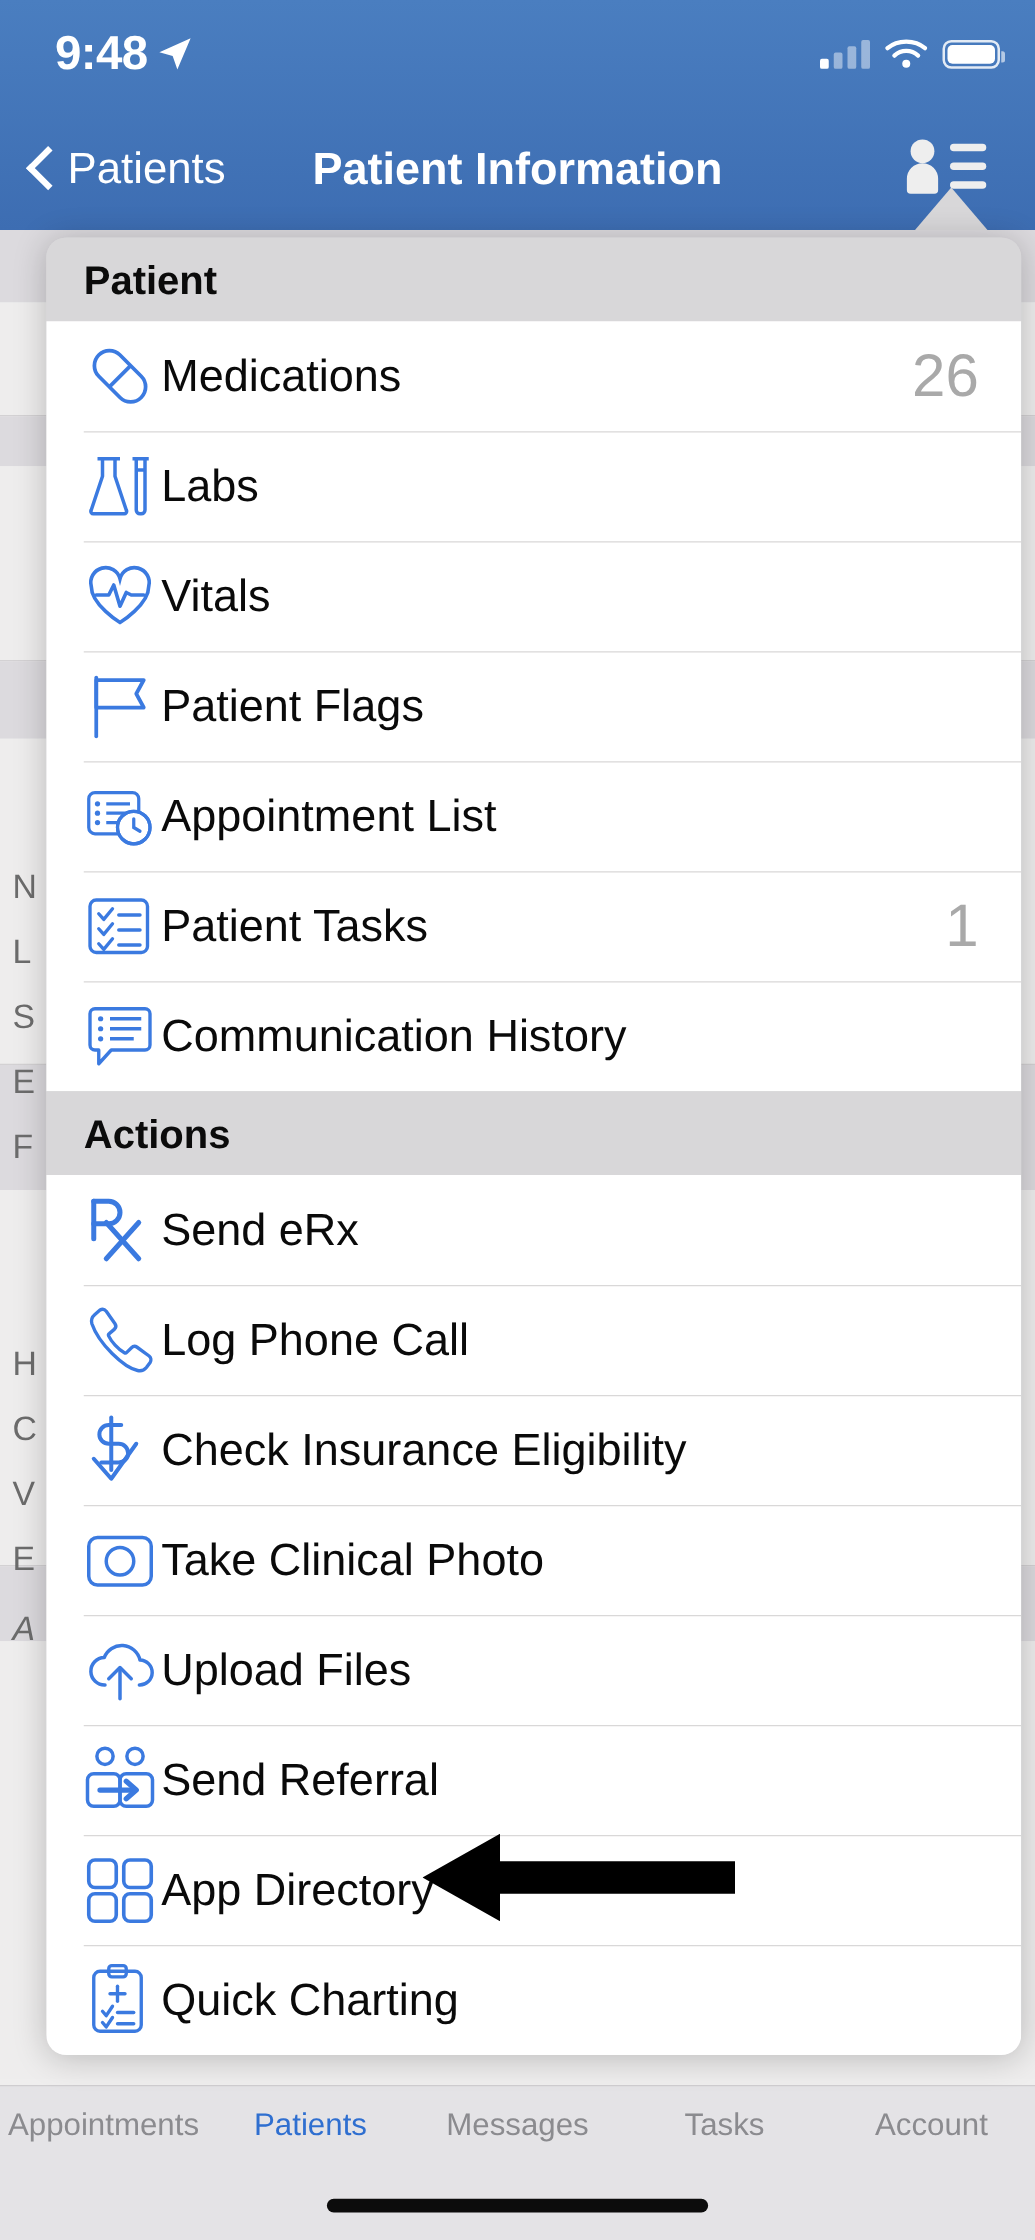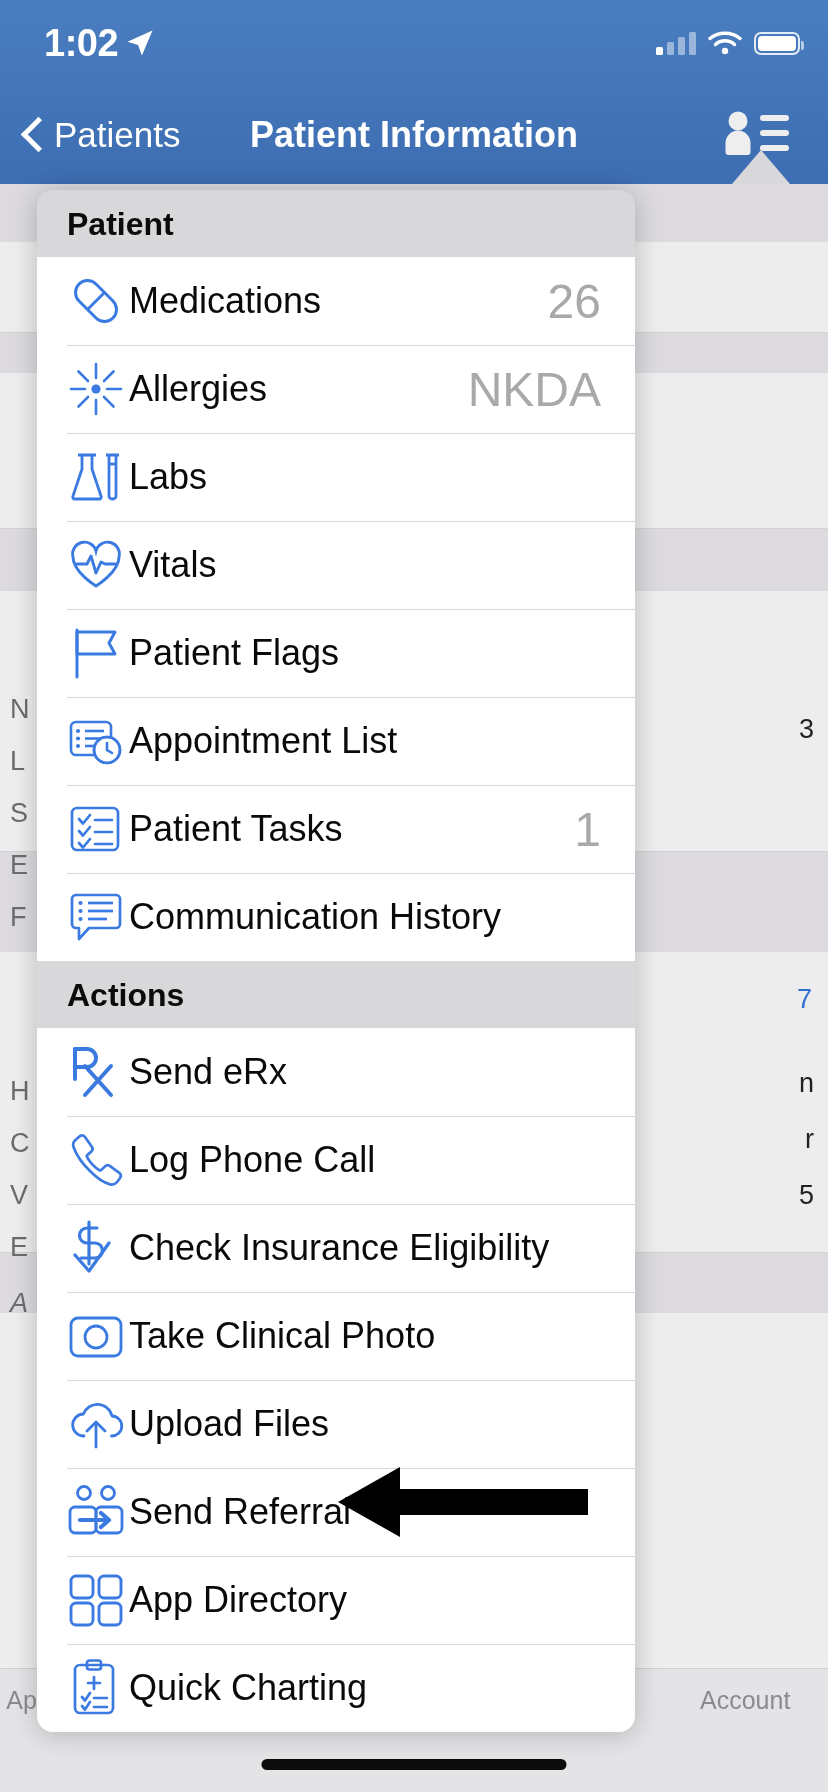--- a/index.html
+++ b/index.html
@@ -82,21 +82,21 @@
   .tabs{ display:flex; height:62px; align-items:center; }
   .tab{ flex:1; text-align:center; font-size:25px; color:#8b8b8f; }
   .tab.active{ color:#2f6fd0; }
   .homebar{
     position:absolute; left:50%; transform:translateX(-50%); bottom:22px;
     width:305px; height:11px; background:#0c0c0c; border-radius:6px;
   }
 
   
   .pop{
-    position:absolute; left:37px; top:190px; width:598px;
+    position:absolute; left:37px; top:190px; width:780px;
     border-radius:16px; overflow:hidden;
     box-shadow:0 2px 26px rgba(0,0,0,.22);
     background:#d8d7d9;
   }
   .pop-arrow{
     position:absolute; left:732px; top:150px; width:0;height:0;
     border-left:29px solid transparent; border-right:29px solid transparent;
     border-bottom:34px solid #d8d7d9;
   }
   .sec-header{
@@ -165,21 +165,21 @@
       <div class="tab active">Patients</div>
       <div class="tab">Messages</div>
       <div class="tab">Tasks</div>
       <div class="tab">Account</div>
     </div>
   <div class="homebar"></div>
 </div>
 
 <div class="navwrap">
   <div class="statusbar">
-    <span class="clock">1:02</span>
+    <span class="clock">9:48</span>
     <svg class="loc-icon" viewBox="0 0 24 24">
       <path d="M22 2 L2 11 L10.5 13.5 L13.5 22 Z" fill="#fff"></path>
     </svg>
     <div class="status-right">
       <span class="bars">
           <i></i>
           <i></i>
           <i></i>
           <i></i>
         </span>
@@ -224,39 +224,20 @@
               <line x1="20.5" y1="37.5" x2="37.5" y2="20.5"></line>
             </g>
           </svg>
         </span>
         <span class="txt">Medications</span>
         <span class="val">26</span>
       </div>
       <div class="row">
         <span class="ico">
           <svg width="58" height="58" viewBox="0 0 58 58">
-            <g stroke="#3b7ae0" stroke-width="2.6" stroke-linecap="round">
-              <line x1="29" y1="4" x2="29" y2="18"></line>
-              <line x1="29" y1="40" x2="29" y2="54"></line>
-              <line x1="4" y1="29" x2="18" y2="29"></line>
-              <line x1="40" y1="29" x2="54" y2="29"></line>
-              <line x1="11.5" y1="11.5" x2="21" y2="21"></line>
-              <line x1="37" y1="37" x2="46.5" y2="46.5"></line>
-              <line x1="46.5" y1="11.5" x2="37" y2="21"></line>
-              <line x1="21" y1="37" x2="11.5" y2="46.5"></line>
-            </g>
-            <circle cx="29" cy="29" r="4.6" fill="#3b7ae0"></circle>
-          </svg>
-        </span>
-        <span class="txt">Allergies</span>
-        <span class="val">NKDA</span>
-      </div>
-      <div class="row">
-        <span class="ico">
-          <svg width="58" height="58" viewBox="0 0 58 58">
             <g fill="none" stroke="#3b7ae0" stroke-width="2.8" stroke-linejoin="round">
               <path d="M11 7 h18 M15 7 v14 L6 48 a2 2 0 0 0 2 3 h24 a2 2 0 0 0 2 -3 L25 21 V7"></path>
               <path d="M39 7 h13 M42 7 v41 a3 3 0 0 0 3 3 h1 a3 3 0 0 0 3 -3 V7"></path>
               <line x1="42" y1="16" x2="49" y2="16"></line>
             </g>
           </svg>
         </span>
         <span class="txt">Labs</span>
       </div>
       <div class="row">

